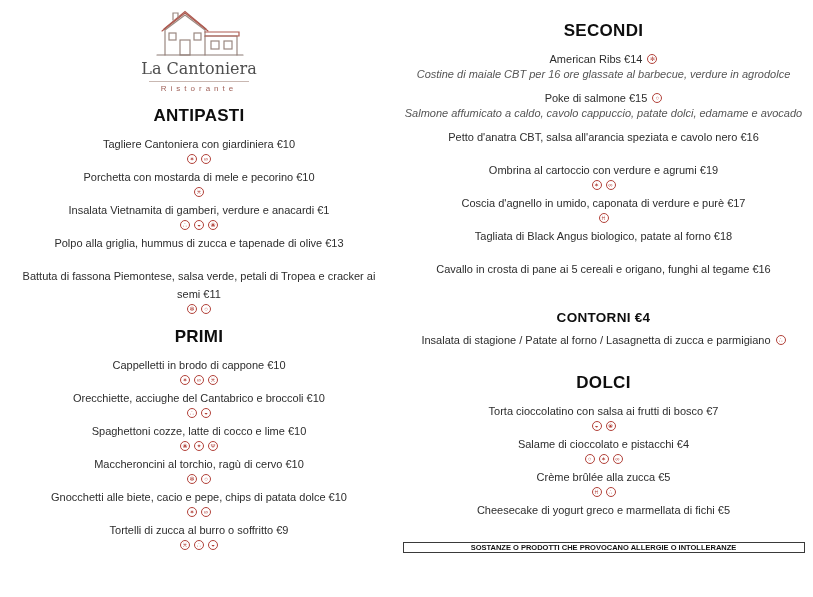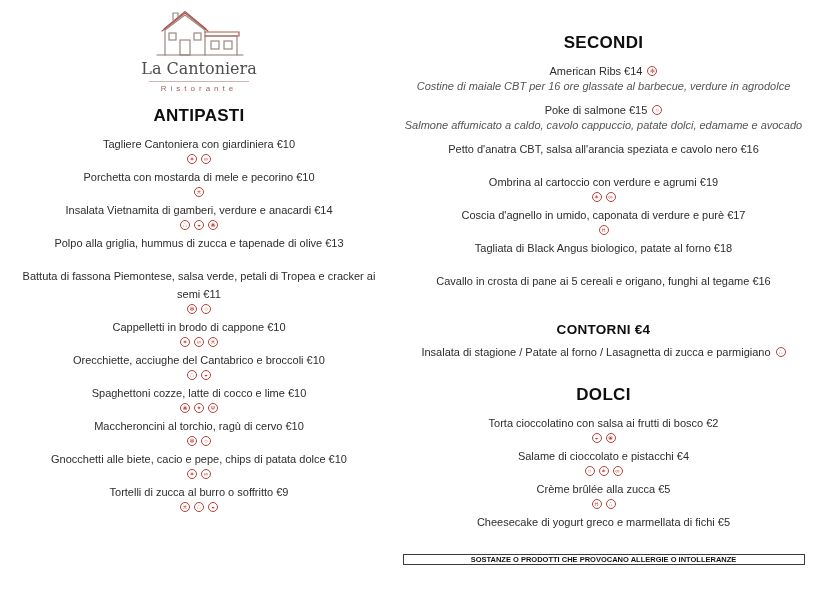--- a/index.html
+++ b/index.html
@@ -1,20 +1,20 @@
 <!DOCTYPE html>
 <html><head>
 <meta charset="utf-8">
 <style>
   html,body{margin:0;padding:0;background:#ffffff;}
   .page{width:813px;height:597px;background:#fff;display:flex;overflow:hidden;
         font-family:"Liberation Sans","DejaVu Sans",sans-serif;}
   .col{box-sizing:border-box;}
   .col-left{width:394px;padding:6px 8px 0 12px;}
-  .col-right{width:419px;padding:20px 4px 0 4px;}
+  .col-right{width:419px;padding:8px 4px 0 4px;}
 
   
   .brand{text-align:center;}
   .brand svg{display:block;margin:0 auto;}
   .brand-name{font-family:"DejaVu Serif","Liberation Serif",serif;font-size:16px;color:#4e4e4e;margin-top:1px;}
   .brand-rule{width:100px;height:1px;background:#c9b8b2;margin:3px auto 2px;}
   .brand-sub{font-size:8px;letter-spacing:4px;color:#a0625a;}
 
   
   .section-title{font-size:17px;font-weight:bold;color:#0e0e0e;text-align:center;
@@ -71,38 +71,39 @@
             <span class="mark">∞</span>
           </div>
         </div>
         <div class="item">
           <div class="item-line"><span class="item-text">Porchetta con mostarda di mele e pecorino €10</span></div>
           <div class="marks-row">
             <span class="mark">♓</span>
           </div>
         </div>
         <div class="item">
-          <div class="item-line"><span class="item-text">Insalata Vietnamita di gamberi, verdure e anacardi €14</span></div>
+          <div class="item-line"><span class="item-text">Insalata Vietnamita di gamberi, verdure e anacardi €1</span></div>
           <div class="marks-row">
             <span class="mark">∴</span>
             <span class="mark">◒</span>
             <span class="mark">❀</span>
           </div>
         </div>
         <div class="item">
           <div class="item-line"><span class="item-text">Polpo alla griglia, hummus di zucca e tapenade di olive €13</span></div>
           <div class="marks-row"></div>
         </div>
         <div class="item">
           <div class="item-line"><span class="item-text">Battuta di fassona Piemontese, salsa verde, petali di Tropea e cracker ai semi €11</span></div>
           <div class="marks-row">
             <span class="mark">✻</span>
             <span class="mark">○</span>
           </div>
         </div>
+        <div class="section-title">PRIMI</div>
         <div class="item">
           <div class="item-line"><span class="item-text">Cappelletti in brodo di cappone €10</span></div>
           <div class="marks-row">
             <span class="mark">✶</span>
             <span class="mark">∞</span>
             <span class="mark">♓</span>
           </div>
         </div>
         <div class="item">
           <div class="item-line"><span class="item-text">Orecchiette, acciughe del Cantabrico e broccoli €10</span></div>
@@ -183,21 +184,21 @@
           <div class="item-line"><span class="item-text">Cavallo in crosta di pane ai 5 cereali e origano, funghi al tegame €16</span></div>
           <div class="marks-row"></div>
         </div>
         <div class="section-title small">CONTORNI €4</div>
         <div class="item">
           <div class="item-line"><span class="item-text">Insalata di stagione / Patate al forno / Lasagnetta di zucca e parmigiano</span><span class="mark inline">∴</span></div>
           <div class="marks-row"></div>
         </div>
         <div class="section-title">DOLCI</div>
         <div class="item">
-          <div class="item-line"><span class="item-text">Torta cioccolatino con salsa ai frutti di bosco €2</span></div>
+          <div class="item-line"><span class="item-text">Torta cioccolatino con salsa ai frutti di bosco €7</span></div>
           <div class="marks-row">
             <span class="mark">◒</span>
             <span class="mark">❀</span>
           </div>
         </div>
         <div class="item">
           <div class="item-line"><span class="item-text">Salame di cioccolato e pistacchi €4</span></div>
           <div class="marks-row">
             <span class="mark">○</span>
             <span class="mark">✶</span>

